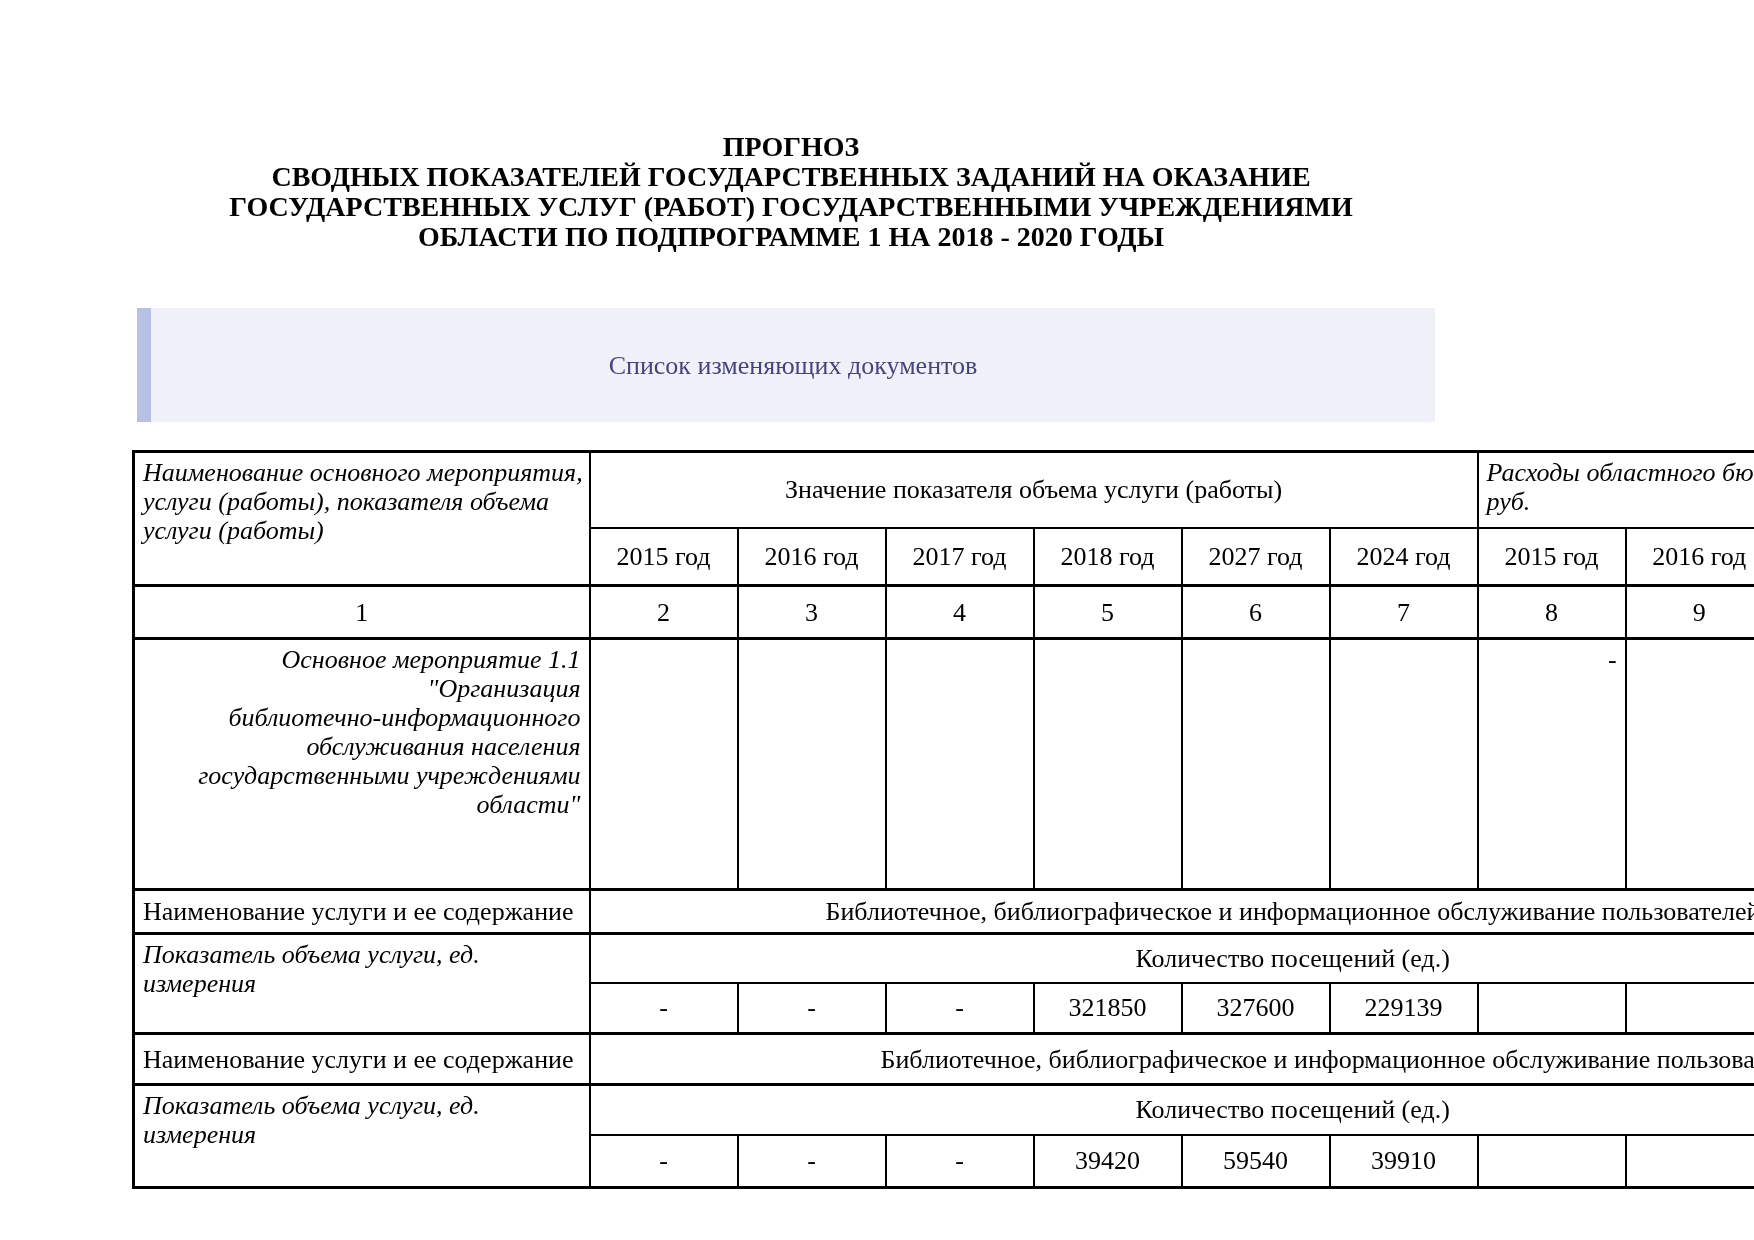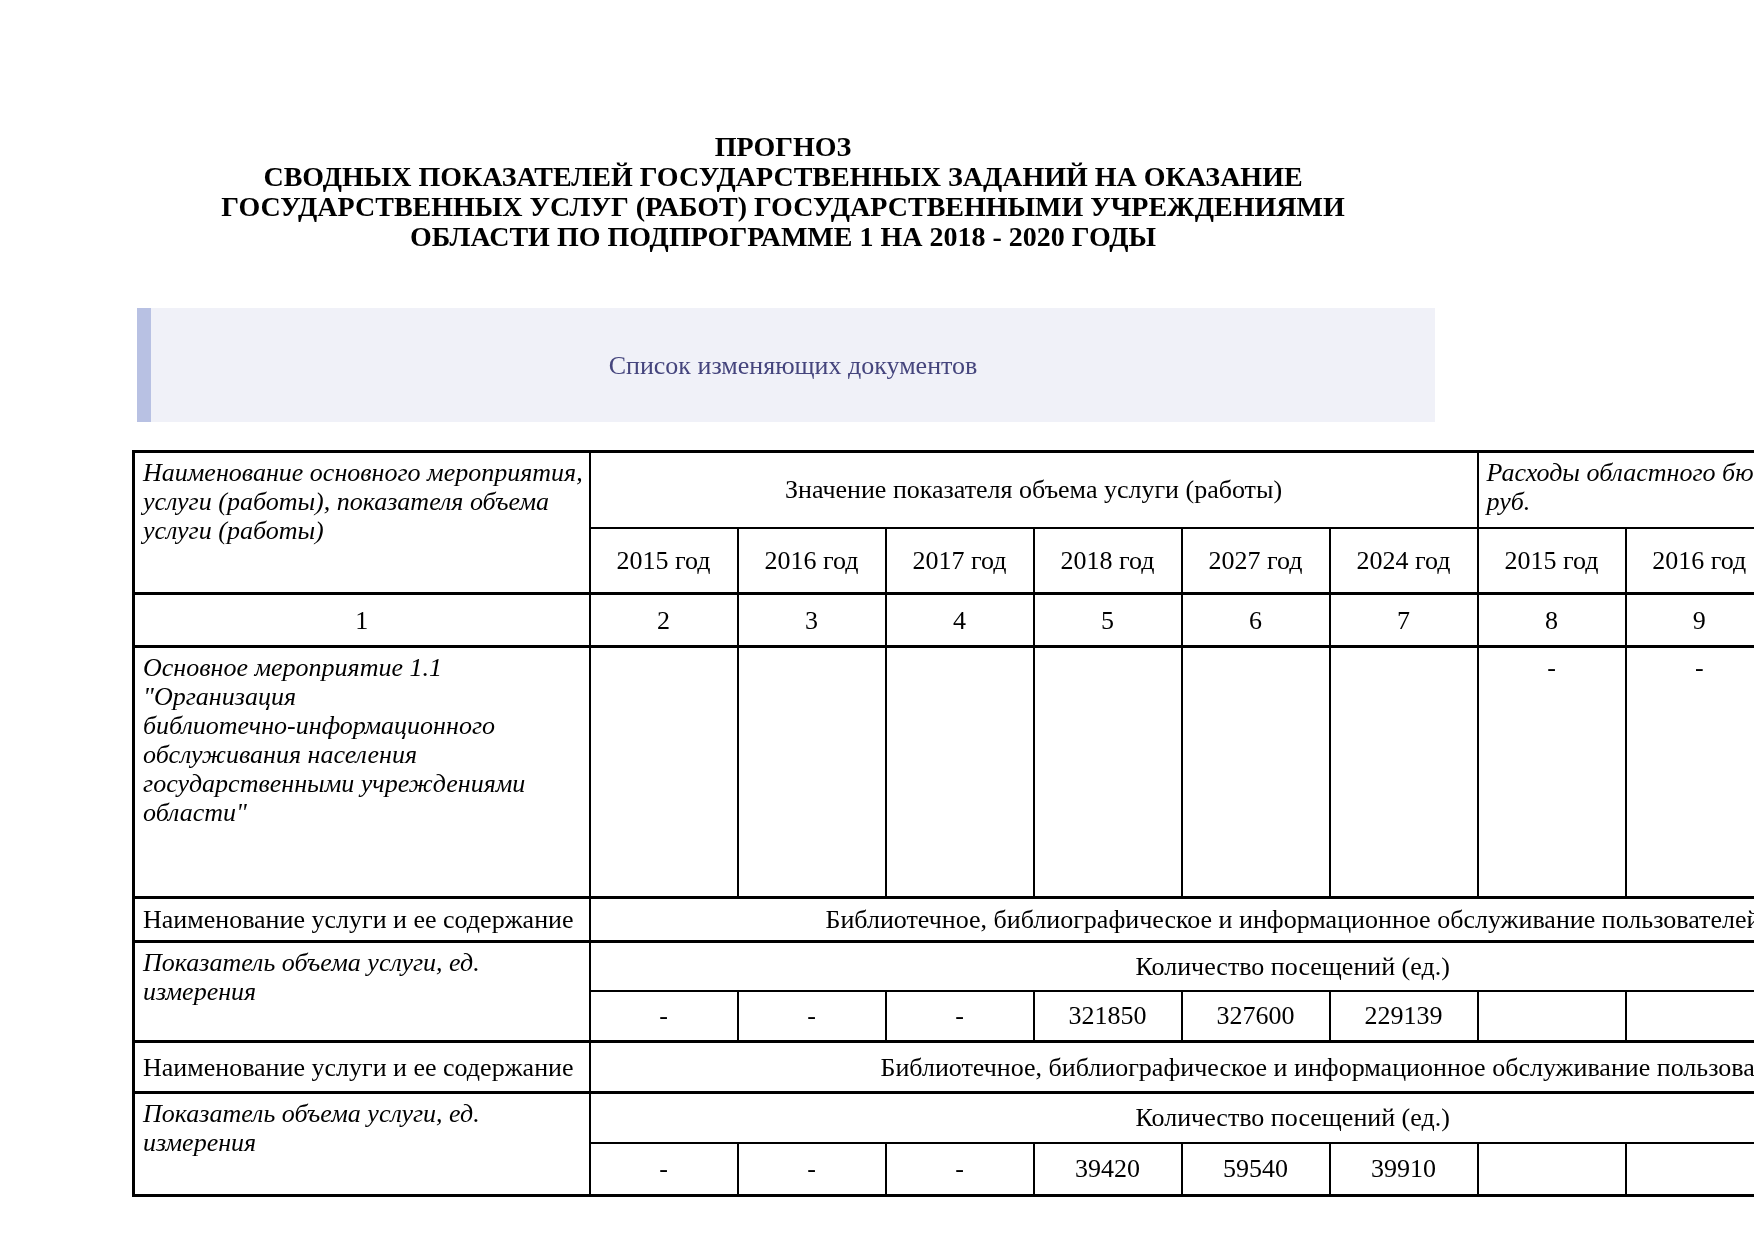--- a/index.html
+++ b/index.html
@@ -7,21 +7,21 @@
     width: 1754px; height: 1240px;
     overflow: hidden;
     background: #ffffff;
     font-family: "Liberation Serif", "DejaVu Serif", serif;
     color: #000;
   }
   #page { position: relative; width: 1754px; height: 1240px; }
 
   
   .doc-title {
-    position: absolute; left: 130px; top: 132px; width: 1306px;
+    position: absolute; left: 138px; top: 132px; width: 1306px;
     text-align: center; font-weight: bold;
     font-size: 28px; line-height: 30px;
     white-space: pre;
   }
 
   
   .amend-box {
     position: absolute; left: 137px; top: 308px; width: 1298px; height: 114px;
     background: #f0f1f8; box-sizing: border-box;
     border-left: 14px solid #b8c1e3;
@@ -50,23 +50,23 @@
   table { border: 3px solid #000; }
   td.bt3 { border-top-width: 3px; }
   td.left { text-align: left; }
   td.top { vertical-align: top; font-style: italic; }
   td.pre { white-space: pre; }
   td.span-content { text-align: left; white-space: nowrap; }
   td.pad-svc1 { padding-left: 235px; }
   td.pad-svc2 { padding-left: 290px; }
   td.pad-unit { padding-left: 545px; }
   tr.r1 td { height: 76px; }
-  tr.r2 td { height: 66px; margin-left: 12px; }
+  tr.r2 td { height: 58px; margin-left: 12px; }
   tr.r3 td { height: 53px; }
-  tr.r4 td { height: 251px; }
+  tr.r4 td { height: 251px; text-align: right; }
   tr.r5 td { height: 44px; }
   tr.r6a td { height: 49px; }
   tr.r6b td { height: 51px; }
   tr.r7 td { height: 51px; }
   tr.r8a td { height: 50px; }
   tr.r8b td { height: 53px; }
 </style>
 </head>
 <body>
 

